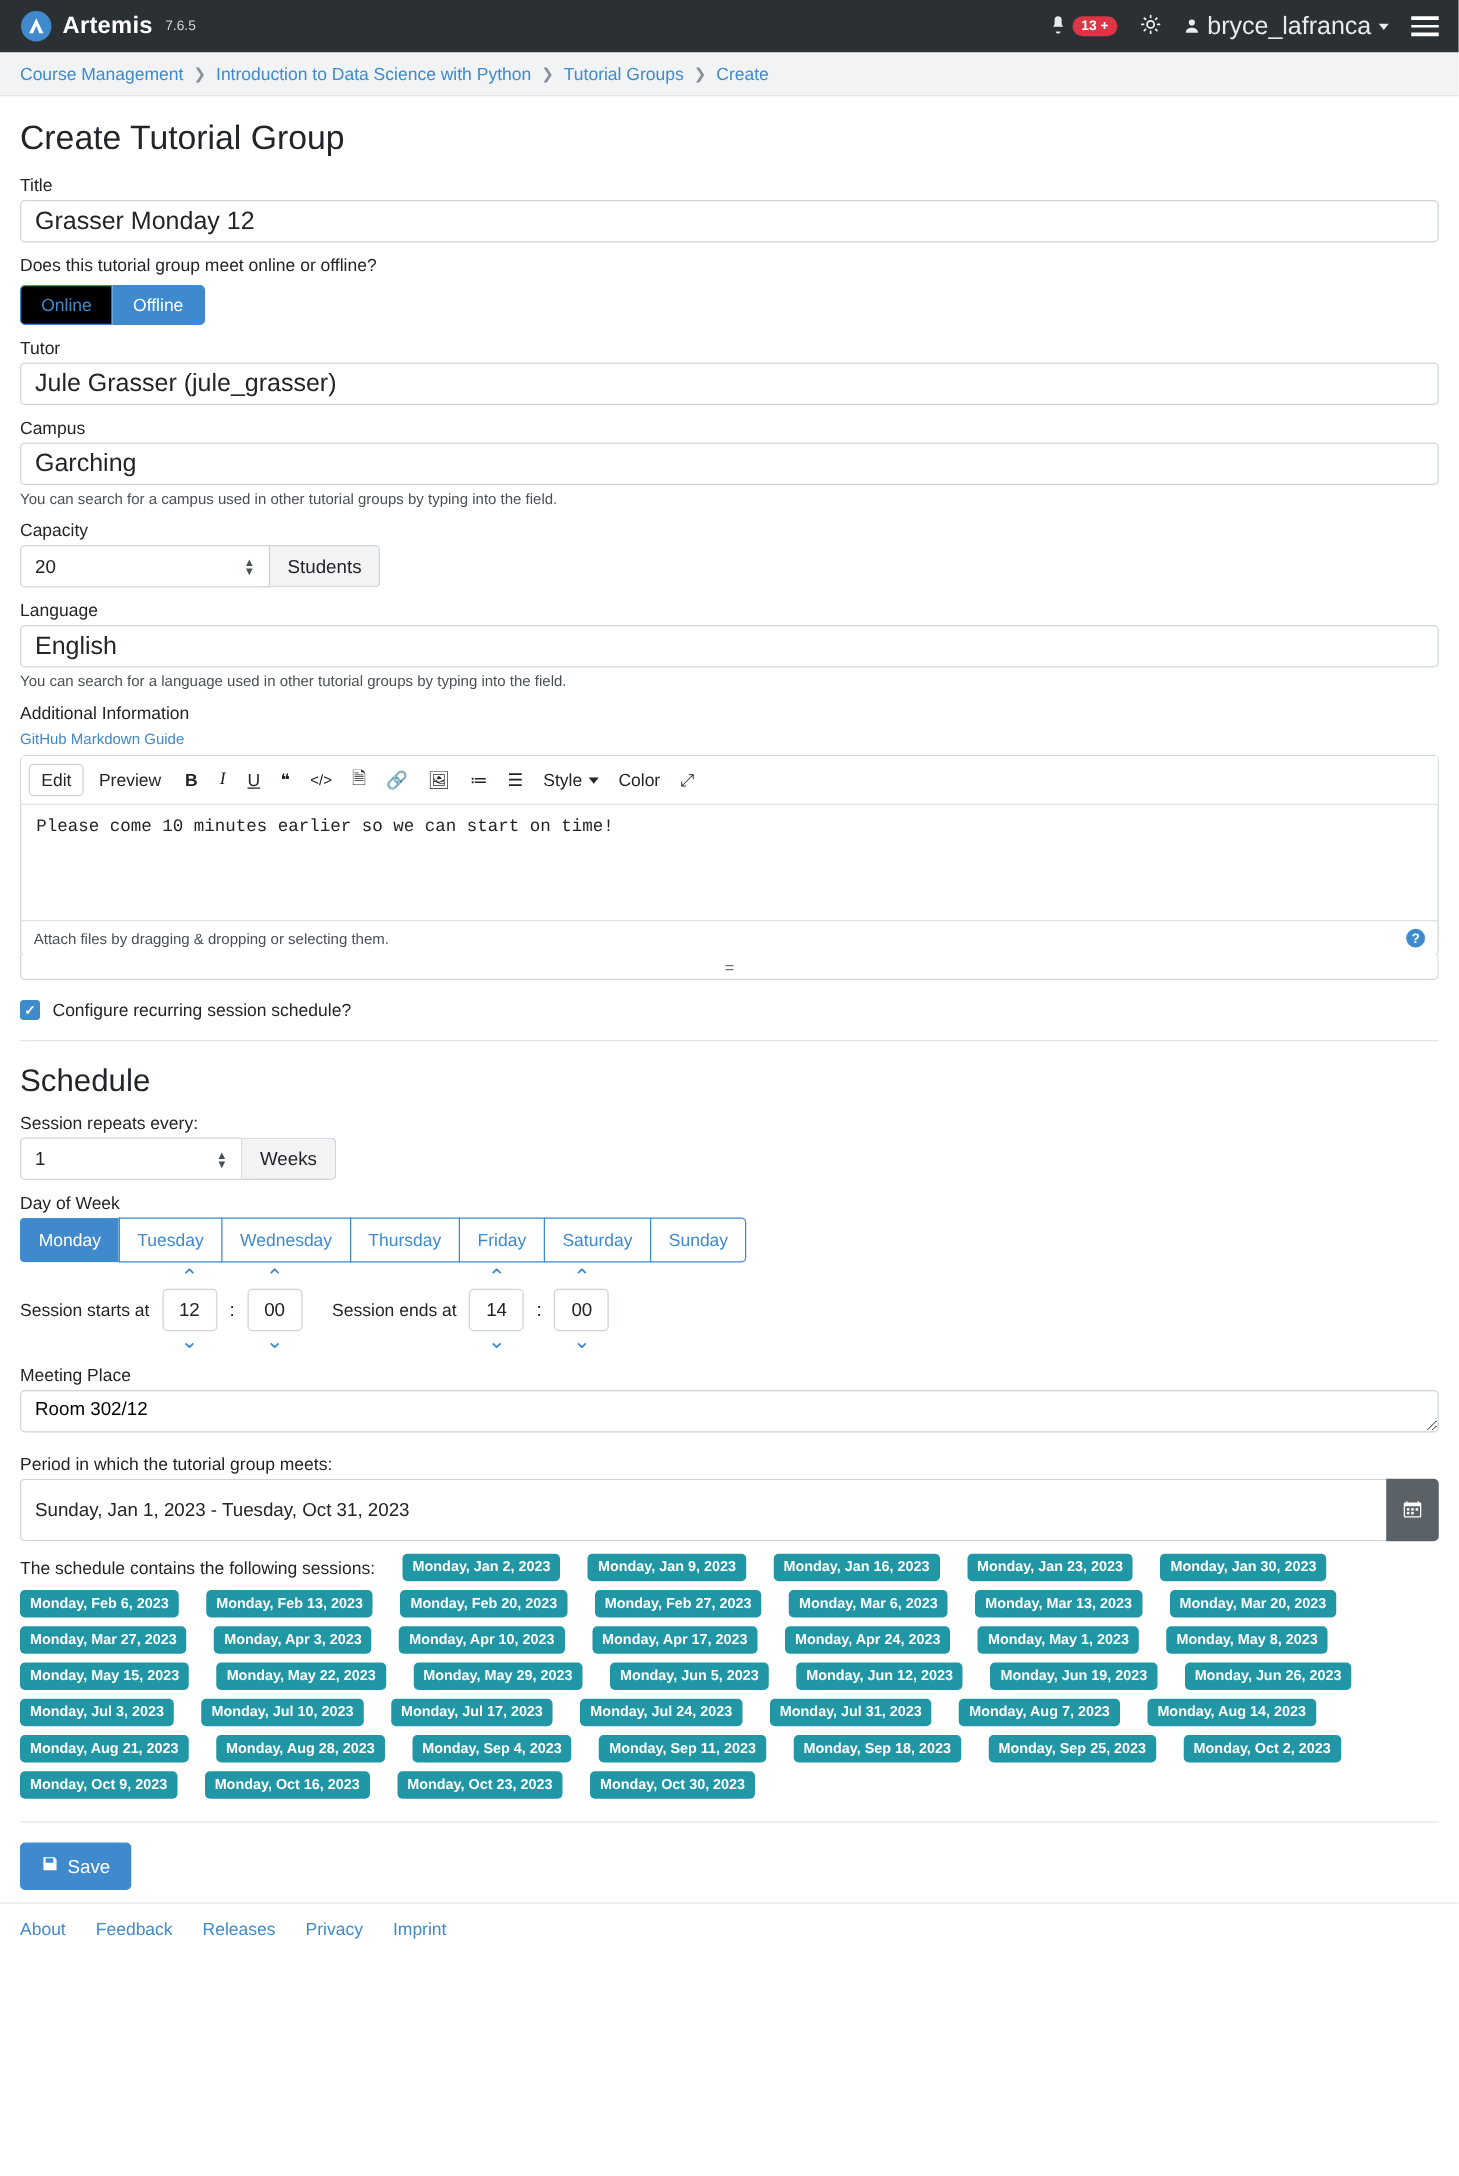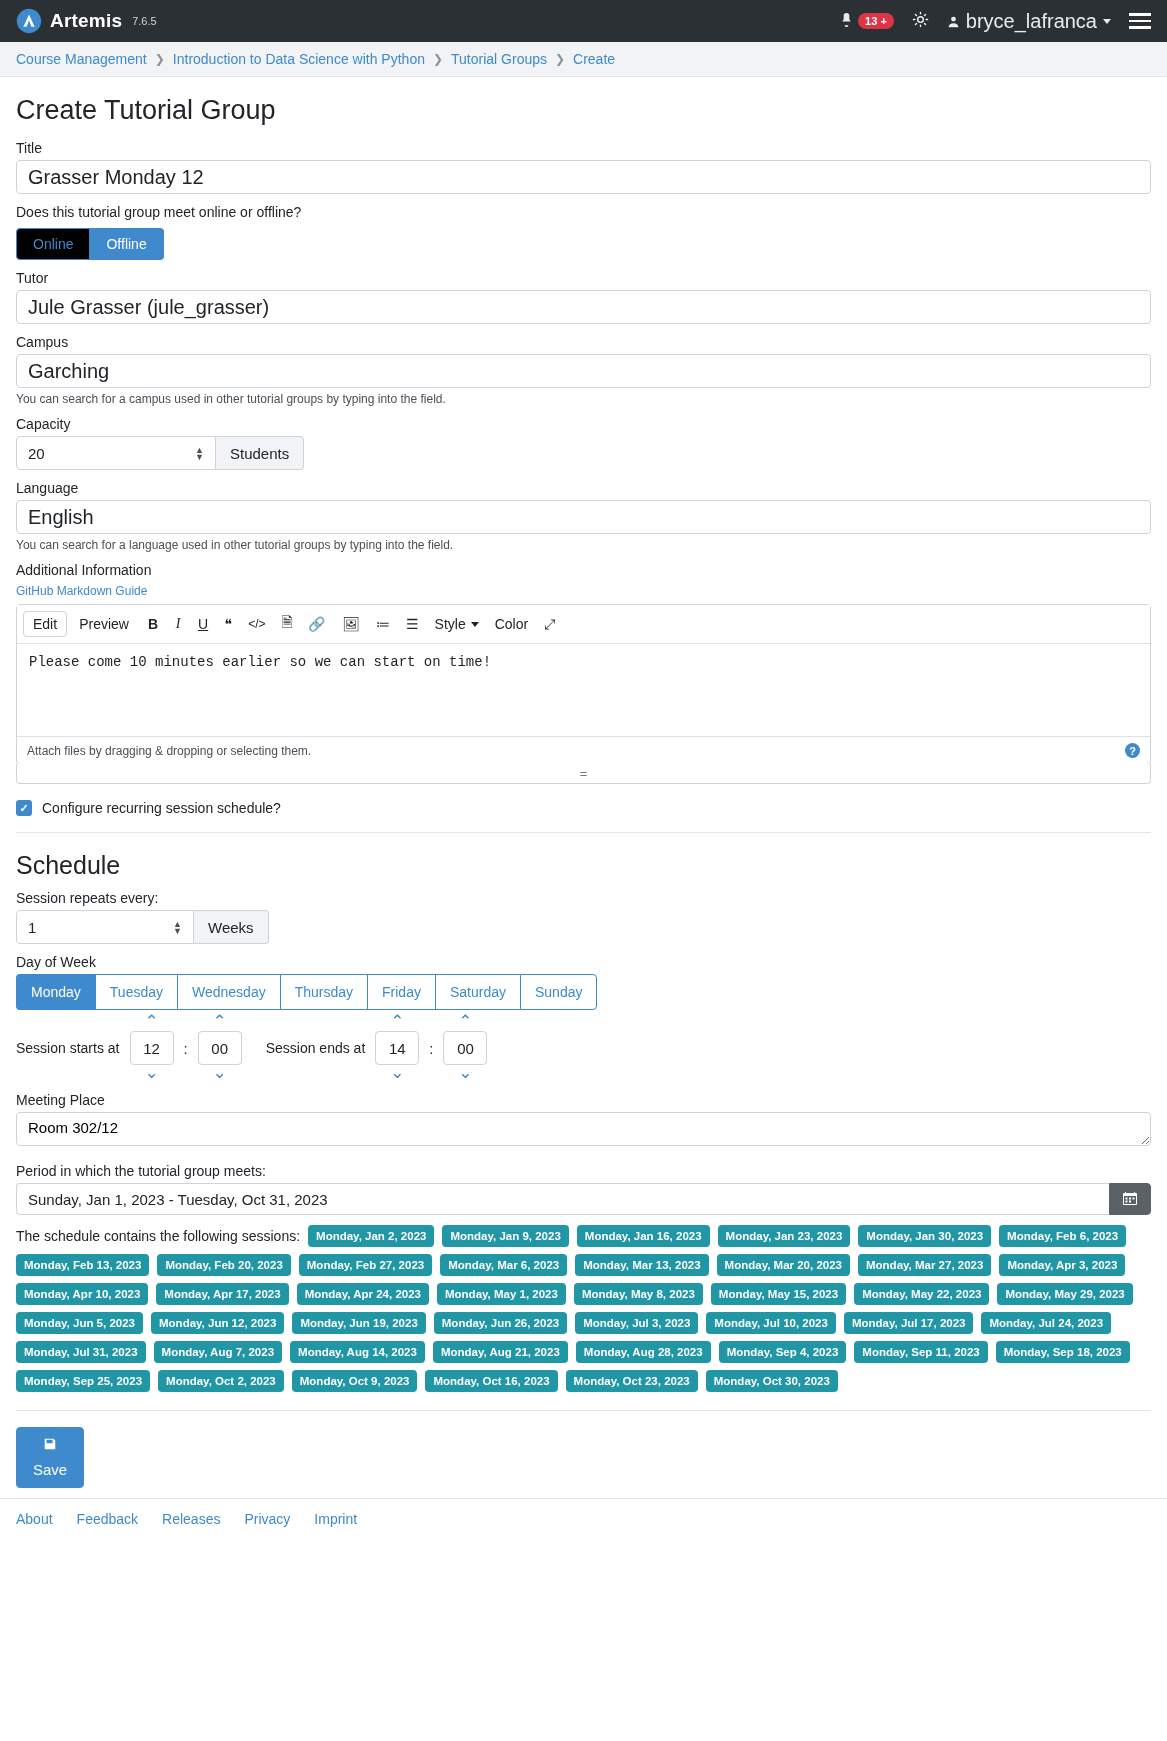--- a/index.html
+++ b/index.html
@@ -157,40 +157,40 @@
   .colon { font-size:15px; }
 
   textarea.meeting {
     width:100%; height:34px; border:1px solid #ced4da; border-radius:4px;
     padding:6px 11px; font-size:15px; resize:vertical;
     font-family:"Liberation Sans", sans-serif;
   }
 
   .date-row { display:flex; margin-top:4px; }
   .date-field {
-    flex:1; height:32px; border:1px solid #ced4da; border-right:none; border-radius:4px 0 0 4px;
+    flex:1; height:50px; border:1px solid #ced4da; border-right:none; border-radius:4px 0 0 4px;
     padding: 8px 11px; font-size:15px; background:#fff; display:flex; align-items:center;
   }
   .cal-btn {
     width: 42px; background:#5a6268; border:1px solid #5a6268; border-radius:0 4px 4px 0;
     color:#fff; display:flex; align-items:center; justify-content:center; cursor:pointer;
   }
 
-  .sessions-wrap { display:flex; flex-wrap:wrap; align-items:flex-start; gap:7px 8px; margin-top:10px;text-align:center; }
+  .sessions-wrap { display:flex; flex-wrap:wrap; align-items:flex-start; gap:7px 22px; margin-top:10px;text-align:center; }
   .sessions-label { font-size:14px; padding-top:3px; }
   .chip {
     background:#2196a5; color:#fff; font-size:11.5px; font-weight:700;
     padding: 5px 8px; border-radius:4px; white-space:nowrap;
   }
 
   .save-wrap { border-top:1px solid #e3e6e8; margin-top:18px; padding: 16px 0 10px 0; }
   .btn-save {
     background:#3e8acc; border:1px solid #3e8acc; color:#fff; border-radius:4px;
     padding: 9px 16px; font-size:15px; display:inline-flex; align-items:center; gap:7px;
-    cursor:pointer; font-family:"Liberation Sans", sans-serif;flex-direction:column;
+    cursor:pointer; font-family:"Liberation Sans", sans-serif;
   }
 
   .footer {
     border-top:1px solid #e3e6e8; padding: 12px 16px 16px 16px;
     display:flex; gap:24px;
   }
   .footer a { color:#3e8acc; text-decoration:none; font-size:14px; }
 </style>
 </head>
 <body>

